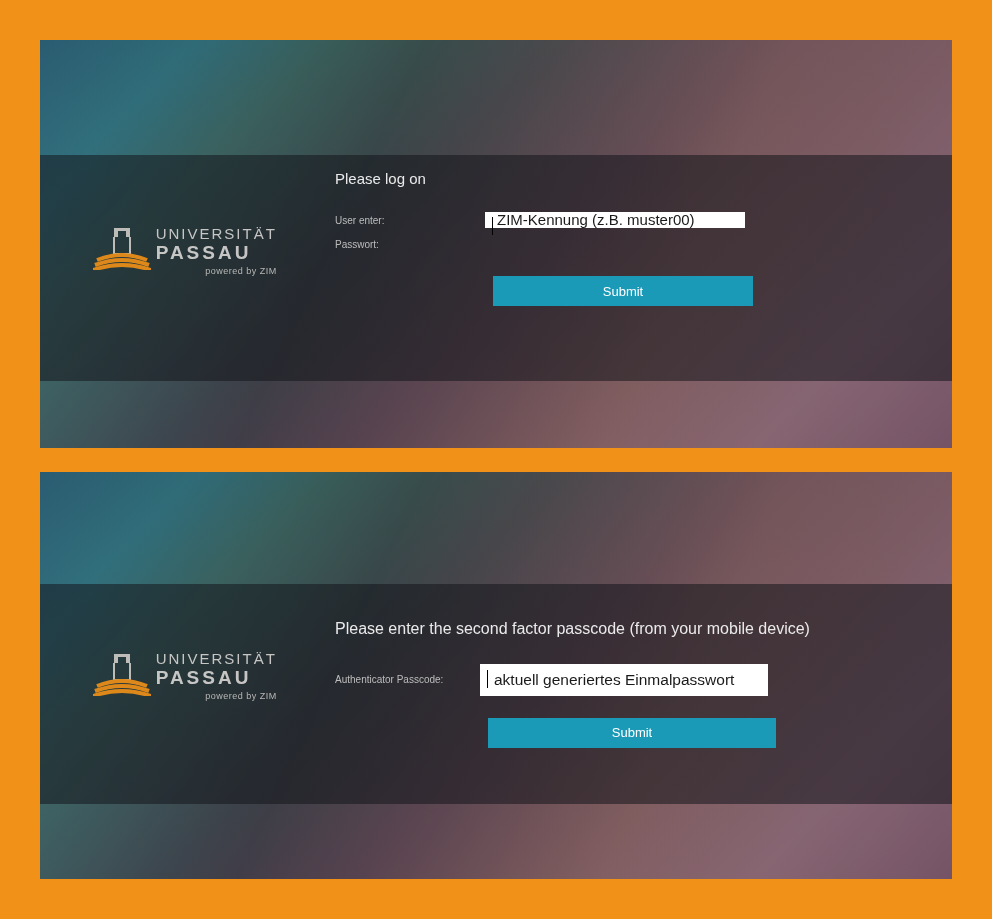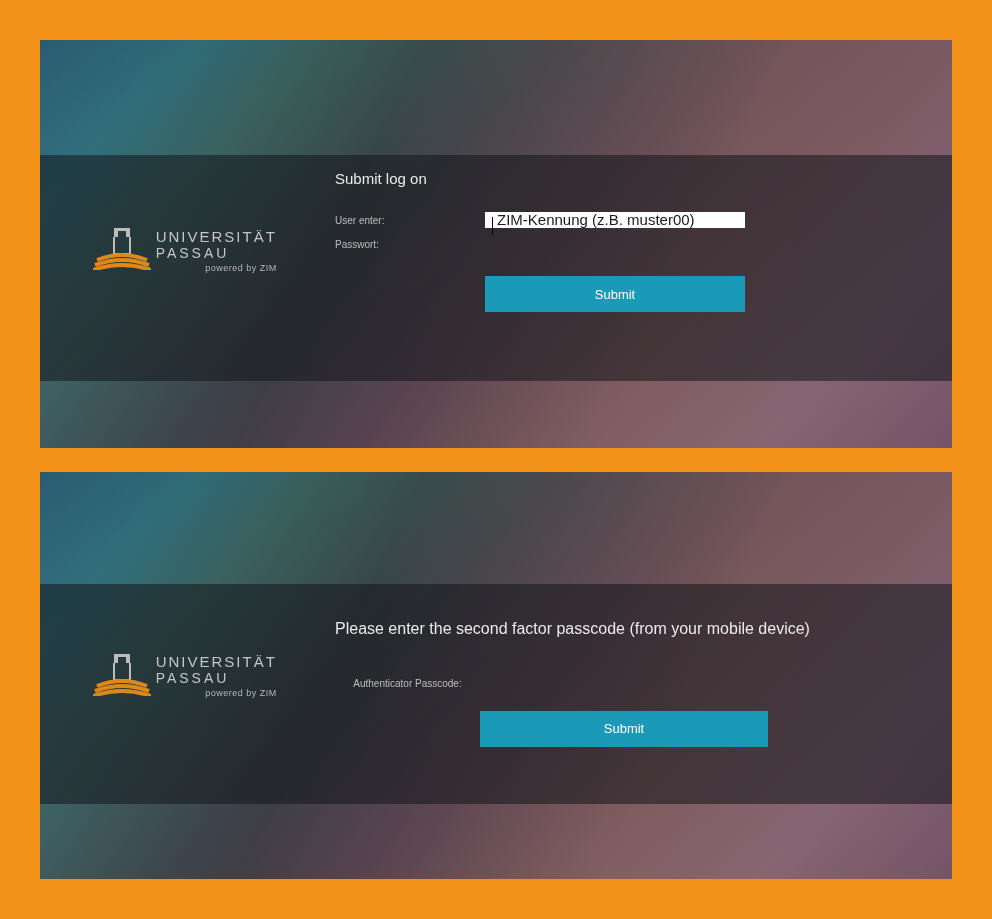--- a/index.html
+++ b/index.html
@@ -59,24 +59,24 @@
 
   .logo-wrap { opacity: 0.9; }
 
   .logo-text-top {
     font-size: 15px;
     letter-spacing: 2px;
     color: #d8d6d4;
     font-weight: 300;
   }
   .logo-text-bottom {
-    font-size: 14px;
+    font-size: 19px;
     letter-spacing: 3px;
     color: #d8d6d4;
-    font-weight: 400;
+    font-weight: 700;
   }
   .logo-sub {
     font-size: 9px;
     color: #c8c5c2;
     text-align: right;
     letter-spacing: 0.5px;
     margin-top: 2px;
   }
 
   .form-col {
@@ -110,43 +110,43 @@
     border: none;
     padding: 0 8px;
     font-family: inherit;
     font-size: 15px;
     color: #1a1a1a;
   }
   .row input.text-field::placeholder { color: #1a1a1a; }
 
   .submit-row { margin-top: 26px; }
   .submit-btn {
-    margin-left: 0;
+    margin-left: 8px;
     width: 260px;
-    height: 36px;
+    height: 30px;
     background: #1b9ab8;
     border: none;
     color: #ffffff;
     font-size: 13px;
     font-family: inherit;
     cursor: pointer;
   }
 
   
   .panel2 .band   { top: 112px; height: 220px; }
   .panel1 .band   { top: 115px; height: 226px; }
 
   .panel1 .logo-col { top: 170px; height: 80px; }
   .panel2 .logo-col { top: 164px; height: 80px; }
 
   .panel1 .form-col { top: 130px; }
   .panel2 .form-col { top: 148px; }
 
-  .panel2 .heading { font-size: 16px; margin-bottom: 40px; }
-  .panel2 .row .label { width: 145px; text-align: center; }
+  .panel2 .heading { font-size: 16px; margin-bottom: 26px; }
+  .panel2 .row .label { width: 145px; }
   .panel2 .row input.text-field { width: 288px; height: 32px; font-size: 15.5px; }
   .panel2 .submit-btn { width: 288px; }
   .panel2 .submit-row { margin-top: 22px; }
 
   .logo-svg { display: inline-block; vertical-align: middle; }
   .logo-right { display: inline-block; vertical-align: middle; margin-left: 0; }
 
   .input-caret { position: relative; }
   .input-caret::before {
     content: "";
@@ -177,21 +177,21 @@
       </span>
       <span class="logo-right">
         <div class="logo-text-top">UNIVERSITÄT</div>
         <div class="logo-text-bottom">PASSAU</div>
         <div class="logo-sub">powered by ZIM</div>
       </span>
     </div>
   </div>
 
   <div class="form-col">
-    <div class="heading">Submit log on</div>
+    <div class="heading">Please log on</div>
 
     <div class="row">
       <div class="label">User enter:</div>
       <span class="input-caret">
         <input class="text-field" type="text" style="padding-left: 12px;" value="ZIM-Kennung (z.B. muster00)">
       </span>
     </div>
 
     <div class="row">
       <div class="label">Passwort:</div>
@@ -226,20 +226,23 @@
         <div class="logo-sub">powered by ZIM</div>
       </span>
     </div>
   </div>
 
   <div class="form-col">
     <div class="heading">Please enter the second factor passcode (from your mobile device)</div>
 
     <div class="row">
       <div class="label">Authenticator Passcode:</div>
+      <span class="input-caret">
+        <input class="text-field" type="text" style="padding-left: 14px;" value="aktuell generiertes Einmalpasswort">
+      </span>
     </div>
 
     <div class="row submit-row">
       <div class="label"></div>
       <button class="submit-btn">Submit</button>
     </div>
   </div>
 </div>
 
 </body></html>

